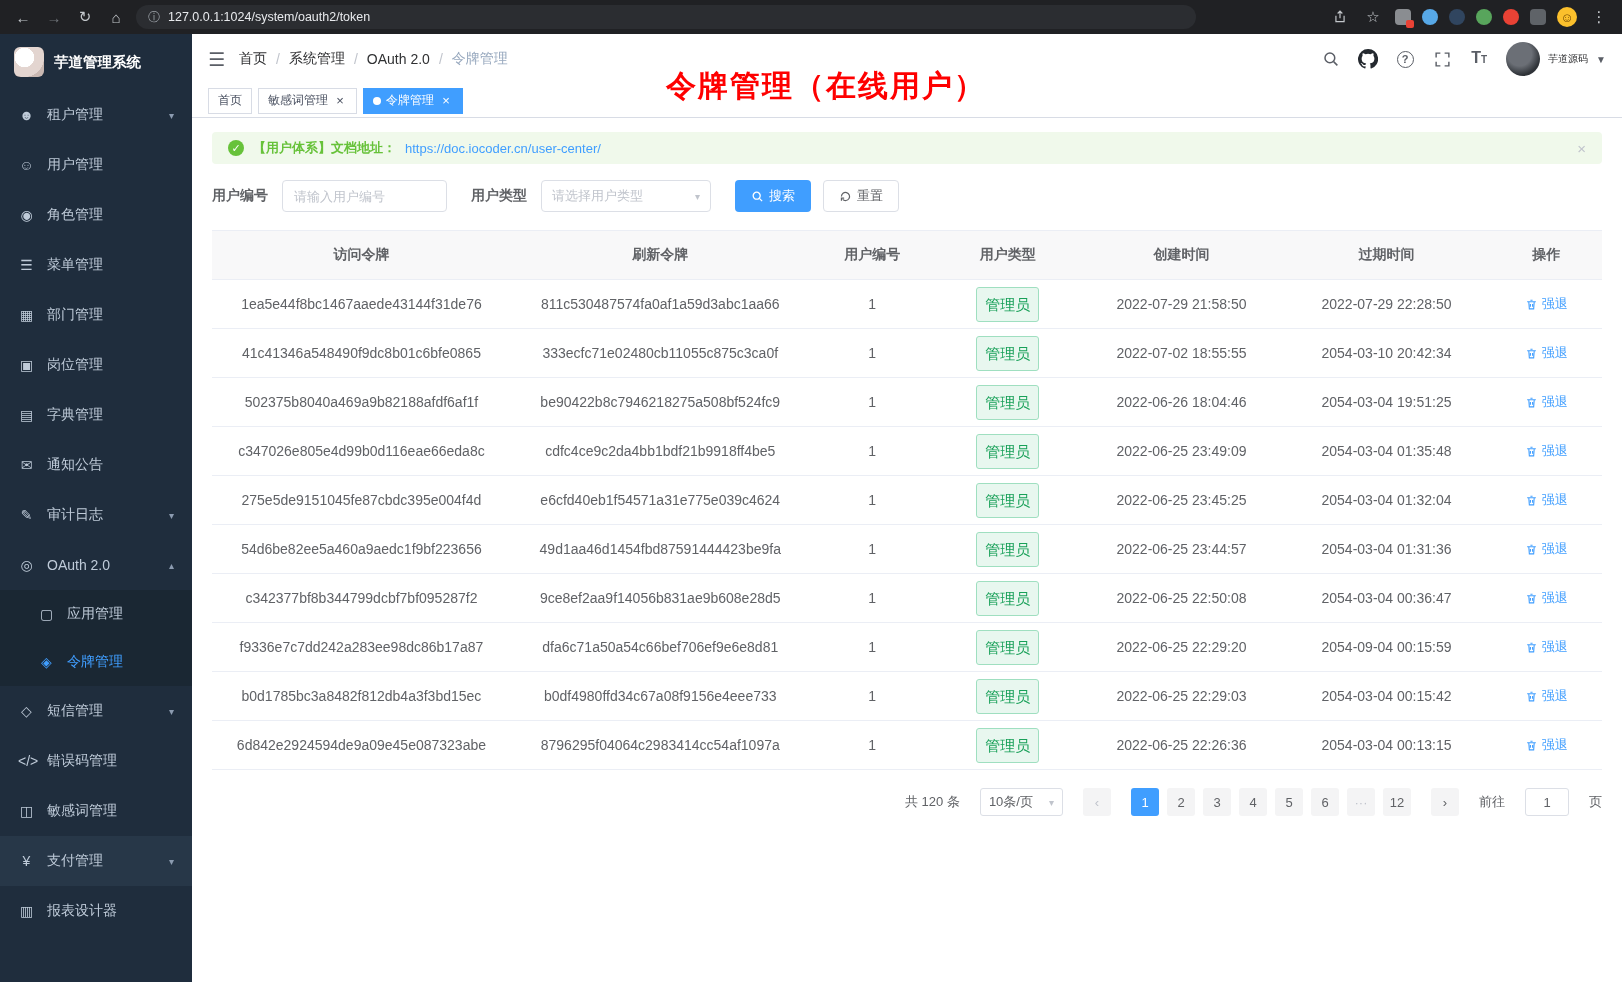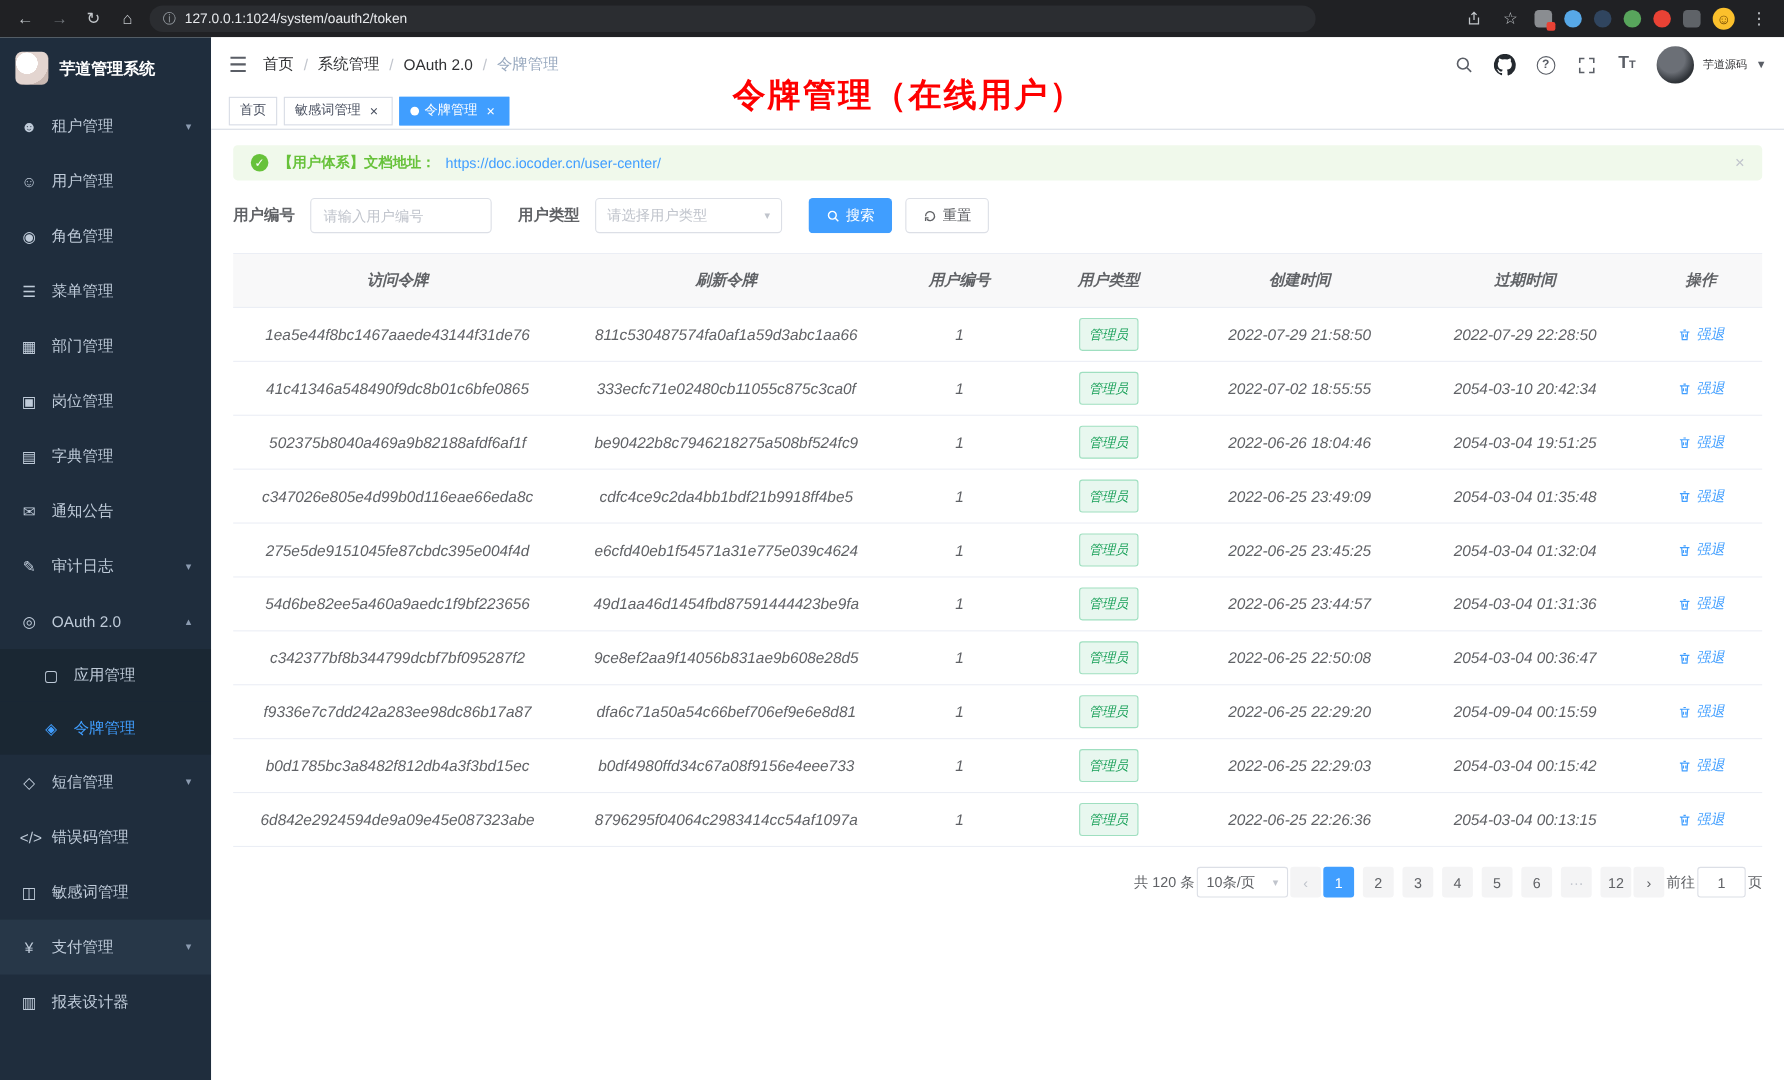--- a/index.html
+++ b/index.html
@@ -86,33 +86,33 @@
   .flabel { font-size: 14px; font-weight: bold; color: #606266; margin-right: 14px; }
   .finput { width: 165px; height: 32px; border: 1px solid #dcdfe6; border-radius: 4px; padding: 0 11px; font-size: 13px; color: #606266; outline: none; margin-right: 24px; font-family: inherit; }
   .finput::placeholder { color: #c0c4cc; }
   .fselect { width: 170px; height: 32px; border: 1px solid #dcdfe6; border-radius: 4px; padding: 0 10px; font-size: 13px; color: #c0c4cc; display: flex; align-items: center; margin-right: 24px; cursor: pointer; }
   .fselect .sel-chevron { margin-left: auto; font-size: 10px; color: #c0c4cc; }
   .btn { height: 32px; border-radius: 4px; font-size: 13px; display: inline-flex; align-items: center; gap: 5px; padding: 0 15px; cursor: pointer; border: 1px solid transparent; font-family: inherit; }
   .btn-search { background: var(--accent); color: #fff; margin-right: 12px; }
   .btn-reset { background: #fff; color: #606266; border-color: #dcdfe6; }
 
   
-  .table { border-top: 1px solid #ebeef5; font-size: 14px; color: #606266; font-style: italic; }
+  .table { border-top: 1px solid #ebeef5; font-size: 14px; color: #606266; }
   .trow { display: flex; width: 100%; border-bottom: 1px solid #ebeef5; }
   .th, .td { height: 48px; display: flex; align-items: center; justify-content: center; padding: 0 6px; overflow: hidden; }
   .thead .th { font-weight: bold; color: #606266; }
   .thead { background: #f8f8f9; }
   .c1 { width: 21.5%; } .c2 { width: 21.5%; } .c3 { width: 9%; } .c4 { width: 10.5%; }
   .c5 { width: 14.5%; } .c6 { width: 15%; } .c7 { width: 8%; }
-  .tag-pill { background: var(--tag-bg); color: var(--tag-text); border: 1px solid var(--tag-border); border-radius: 3px; font-size: 12px; padding: 6px 8px; line-height: 1.4; }
+  .tag-pill { background: var(--tag-bg); color: var(--tag-text); border: 1px solid var(--tag-border); border-radius: 3px; font-size: 15px; padding: 6px 8px; line-height: 1.4; }
   .force-logout { color: var(--accent); font-size: 13px; display: inline-flex; align-items: center; gap: 4px; cursor: pointer; }
   .force-logout svg { display: block; }
 
   
-  .pagination { display: flex; align-items: center; justify-content: flex-end; gap: 2px; margin-top: 18px; font-size: 13px; color: #606266; }
+  .pagination { display: flex; align-items: center; justify-content: flex-end; gap: 20px; margin-top: 18px; font-size: 13px; color: #606266; }
   .size-select { height: 28px; border: 1px solid #dcdfe6; border-radius: 3px; display: flex; align-items: center; gap: 16px; padding: 0 8px; cursor: pointer; }
   .size-select .sel-chevron { font-size: 10px; color: #c0c4cc; }
   .pg-btn { min-width: 28px; height: 28px; background: #f4f4f5; border: none; border-radius: 3px; color: #606266; font-size: 13px; display: inline-flex; align-items: center; justify-content: center; cursor: pointer; font-family: inherit; padding: 0 4px; }
   .pg-btn.active { background: var(--accent); color: #fff; }
   .pg-btn.dim { color: #c0c4cc; }
   .pager { display: flex; gap: 8px; }
   .goto-input { width: 44px; height: 28px; border: 1px solid #dcdfe6; border-radius: 3px; text-align: center; font-size: 13px; color: #606266; outline: none; font-family: inherit; }
 
   
   .annotation { position: absolute; left: 666px; top: 66px; font-size: 30px; font-weight: bold; color: var(--annotation); letter-spacing: 2px; z-index: 99; pointer-events: none; }

